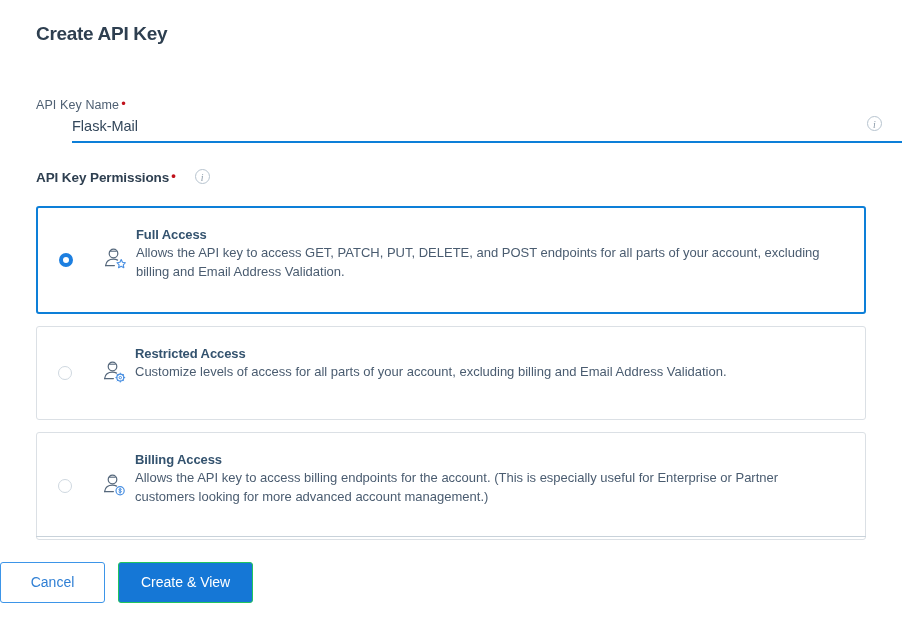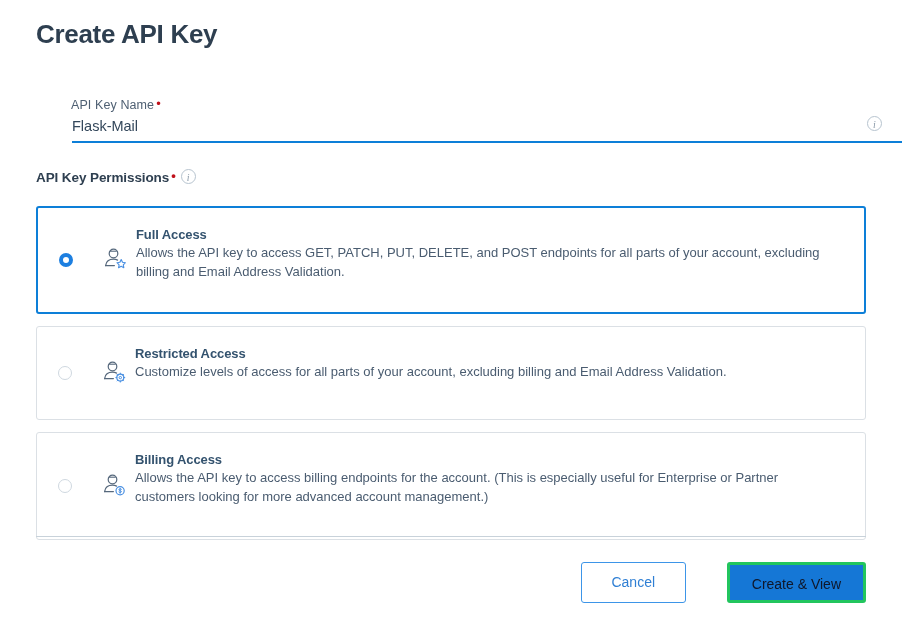--- a/index.html
+++ b/index.html
@@ -19,40 +19,39 @@
     position: absolute;
     inset: 0;
     padding: 0;
   }
 
   
   .page-title {
     position: absolute;
     left: 36px;
     top: 16px;
-    font-size: 26px;
+    font-size: 19px;
     font-weight: 700;
     letter-spacing: -0.3px;
     color: #2e3f50;
     line-height: 36px;
   }
 
   
   .field-block {
     position: absolute;
     left: 36px;
     top: 96px;
     width: 830px;
   }
   .field-label {
     font-size: 12.5px;
     color: #4f6073;
     line-height: 16px;
     letter-spacing: 0.1px;
-    margin-left: 35px;
   }
   .req-dot {
     color: #c0111b;
     font-size: 13px;
     padding-left: 2px;
     vertical-align: 1px;
   }
   .field-input-row {
     position: relative;
     margin-top: 2px;
@@ -91,21 +90,21 @@
     cursor: pointer;
   }
 
   
   .perm-label-row {
     position: absolute;
     left: 36px;
     top: 168px;
     display: flex;
     align-items: center;
-    gap: 0;
+    gap: 14px;
   }
   .perm-label {
     font-size: 13.5px;
     font-weight: 700;
     color: #2e3f50;
     letter-spacing: -0.1px;
   }
   .perm-label .req-dot { vertical-align: 2px; }
   .info-icon-inline {
     display: inline-block;
@@ -203,21 +202,20 @@
   }
 
   
   .footer {
     position: absolute;
     left: 0;
     top: 561px;
     width: 913px;
     height: 42px;
     display: flex;
-    justify-content: flex-end;
     align-items: center;
     padding-right: 47px;
     box-sizing: border-box;
     gap: 13px;
   }
   .btn {
     height: 41px;
     border-radius: 3px;
     font-family: "Liberation Sans", sans-serif;
     font-size: 14px;
@@ -228,25 +226,24 @@
   }
   .btn-secondary {
     background: #ffffff;
     border: 1px solid #3d95e8;
     color: #2f7fd4;
     min-width: 105px;
     text-align: center;
   }
   .btn-primary {
     background: #1577d6;
-    border: 3px solid #22c55e;
-    color: #0f172a;
+    border: 1px solid #22c55e;
+    color: #ffffff;
     min-width: 131px;
     text-align: center;
-    margin-left: 28px;
   }
 </style>
 </head>
 <body>
 
 <div class="page">
 
   <div class="page-title">Create API Key</div>
 
   <div class="field-block">

